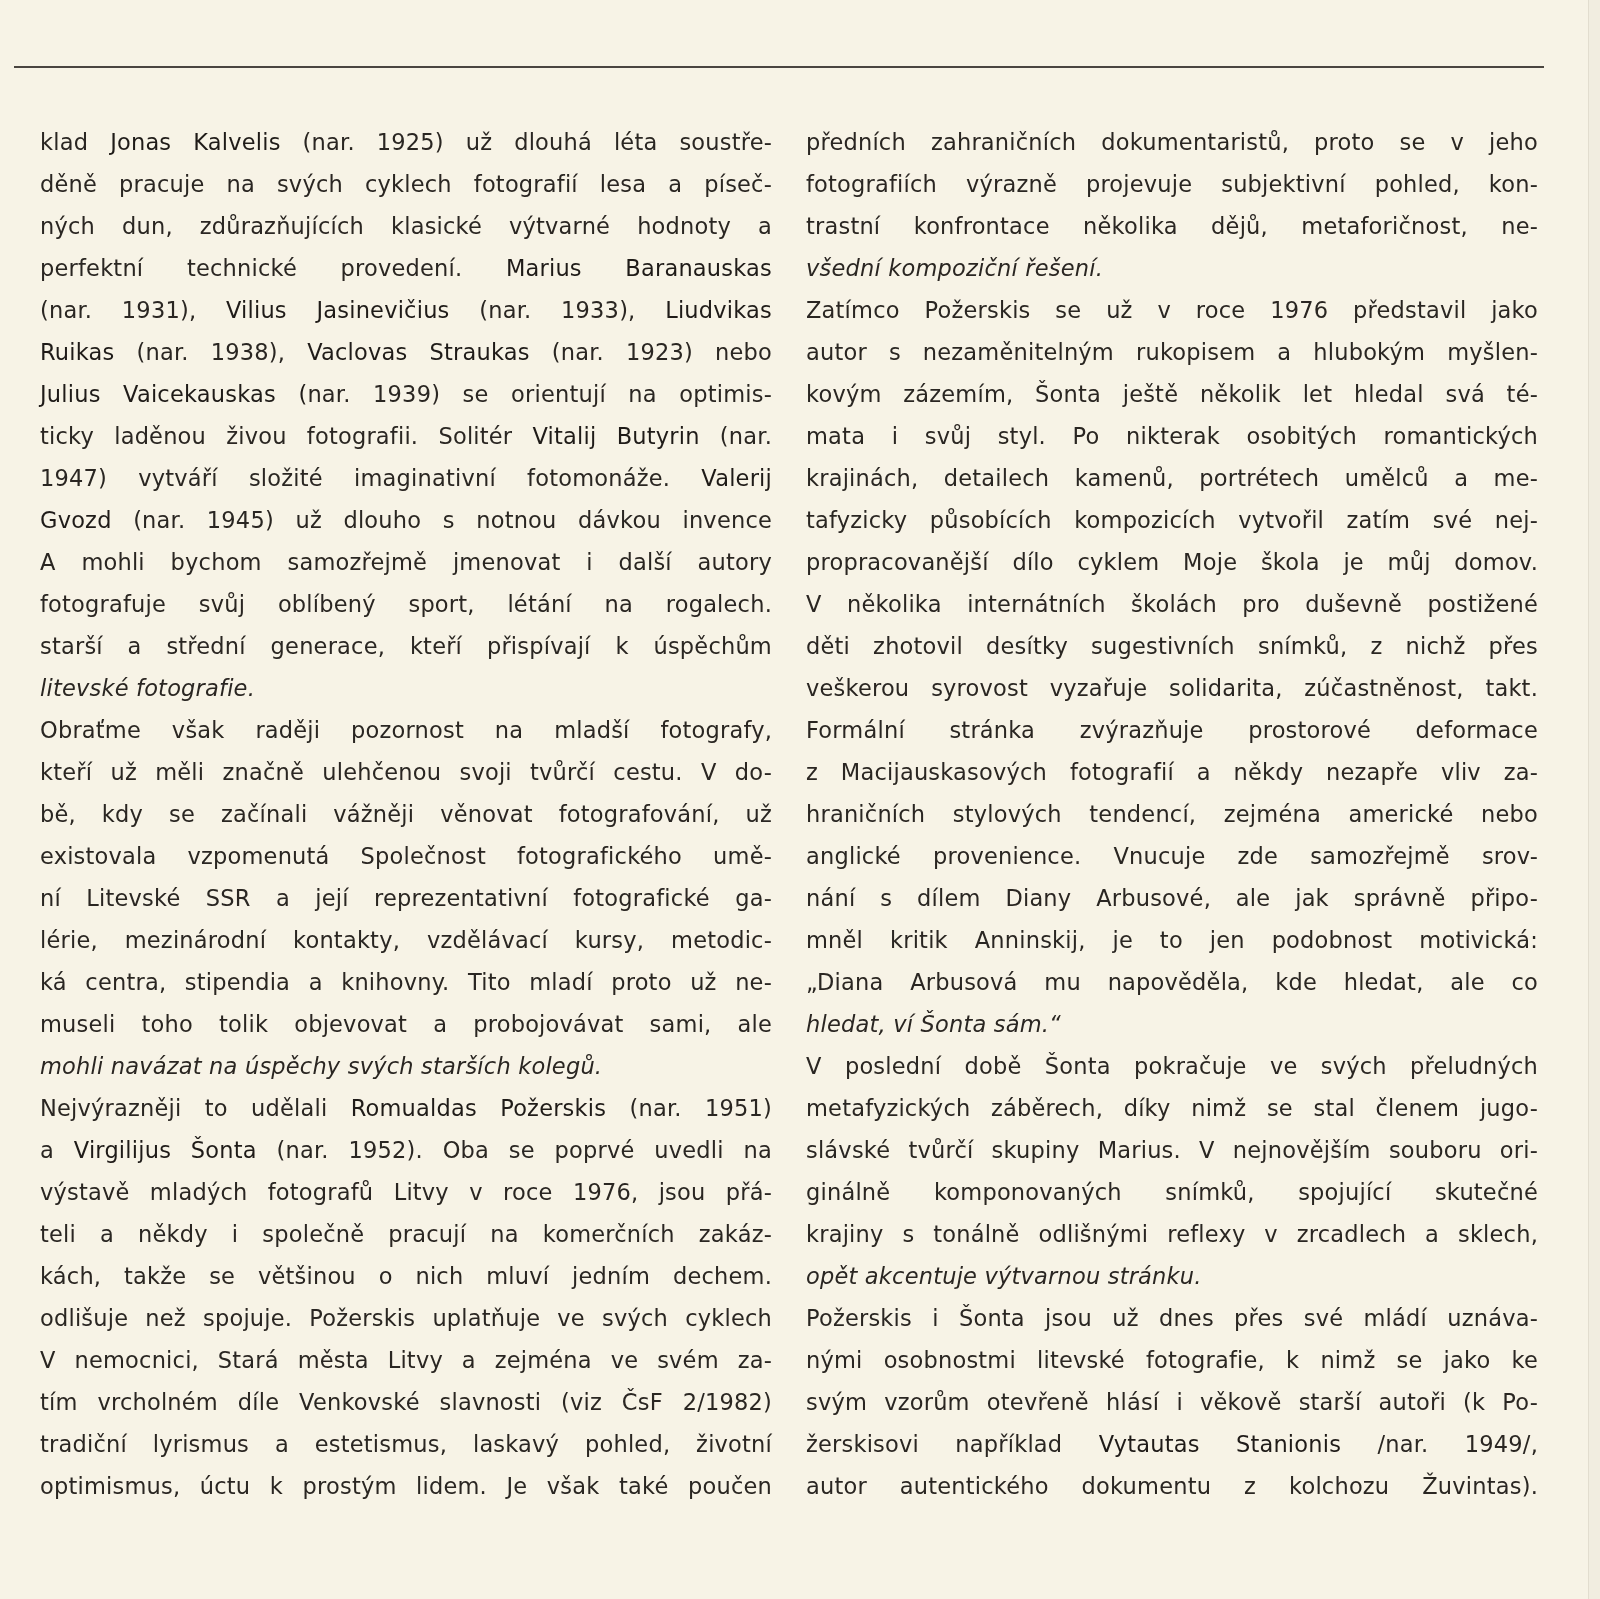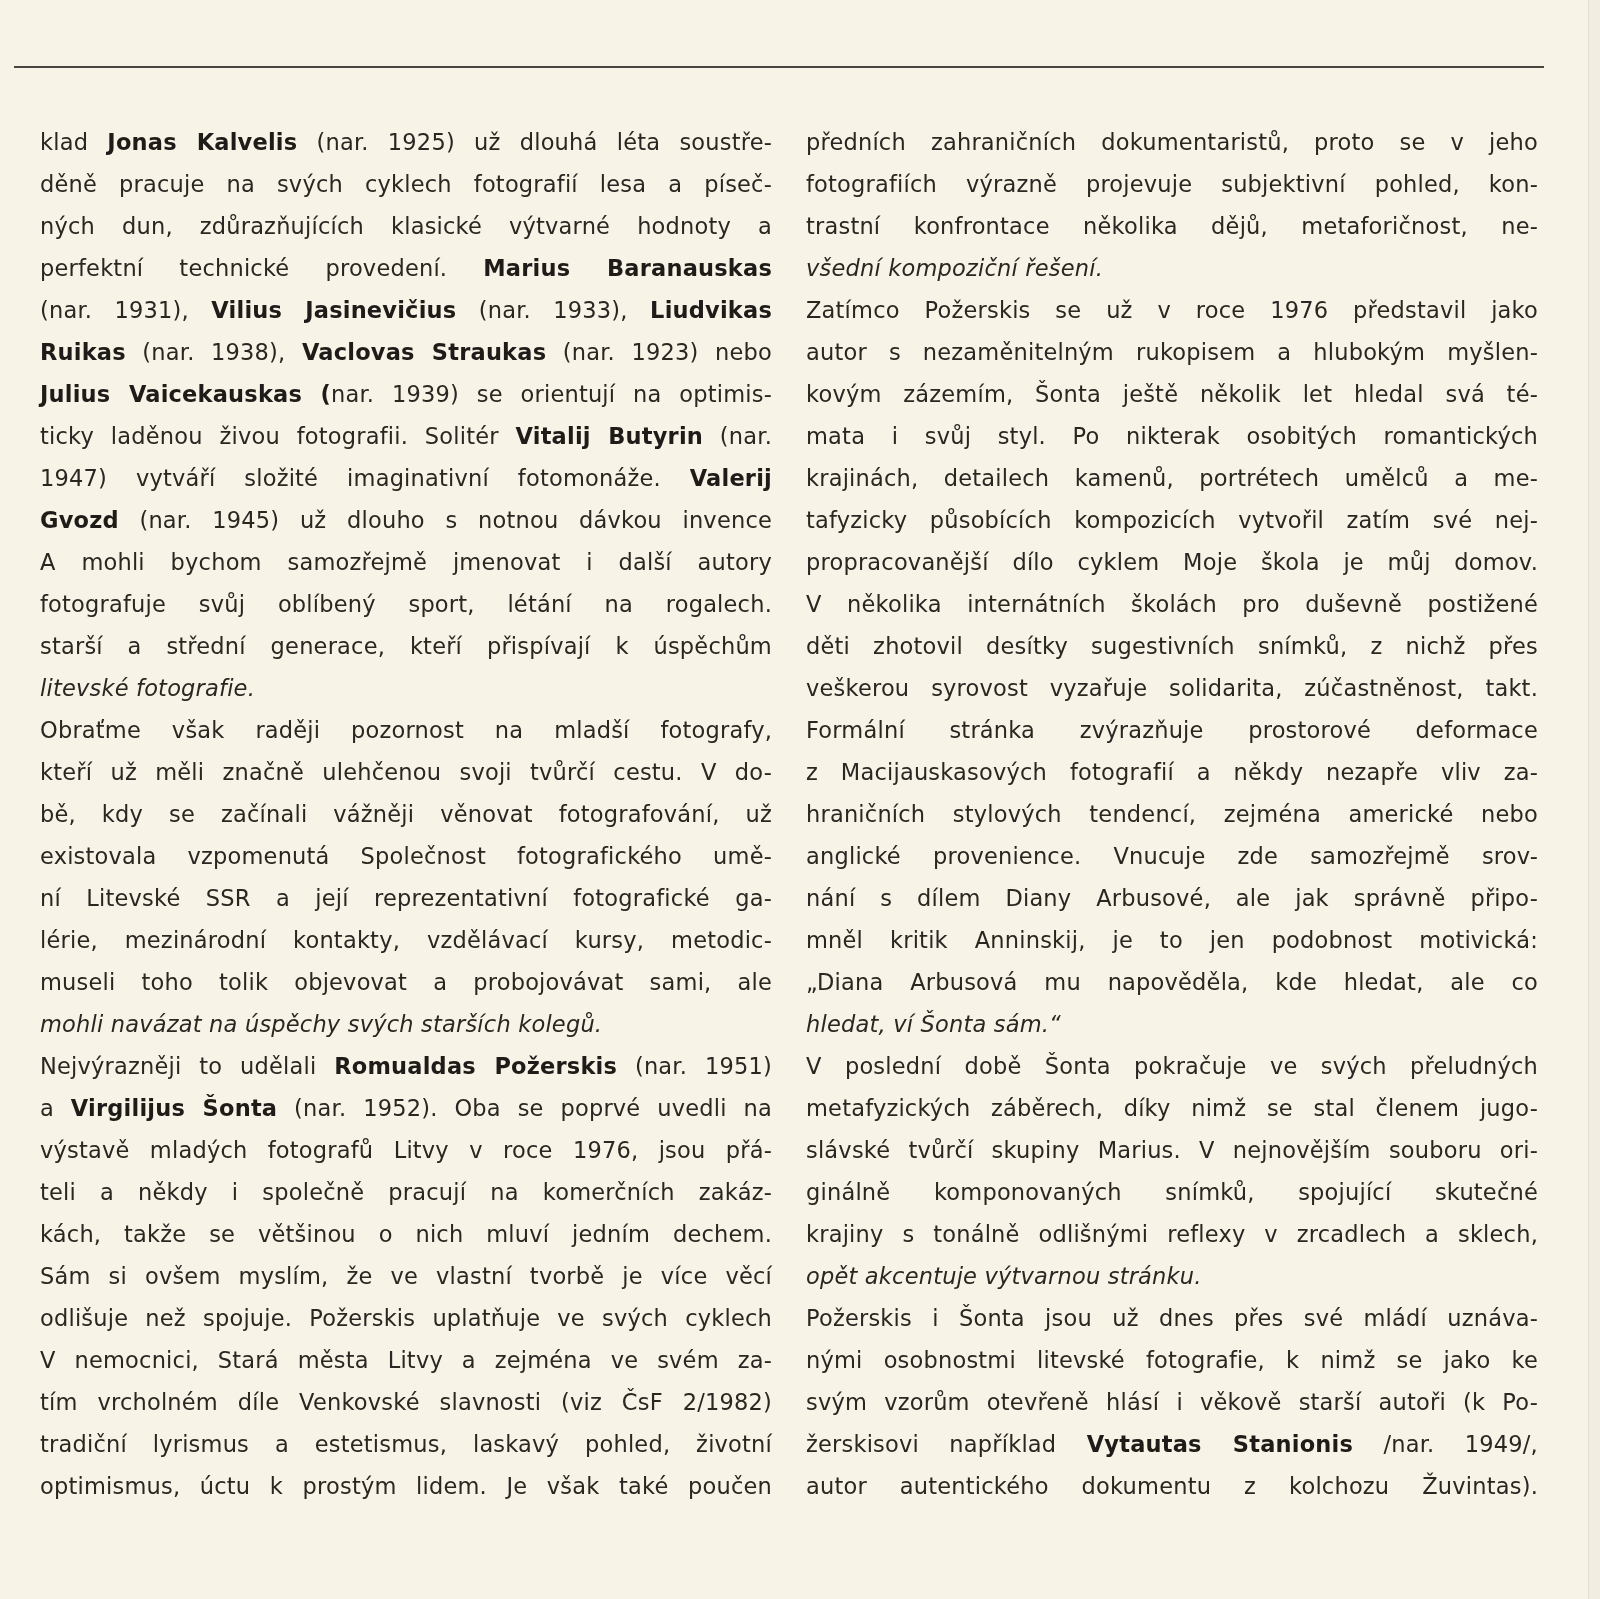--- a/index.html
+++ b/index.html
@@ -35,21 +35,21 @@
   .col-left { left: 40px; }
   .col-right { left: 806px; }
   .line {
     display: block;
     height: 42px;
     white-space: nowrap;
     text-align: justify;
     text-align-last: justify;
   }
   .line.last { text-align-last: left; font-style: italic; }
-  b { font-weight: bold; color: #1f1b18; }
+  b { font-weight: normal; color: #1f1b18; }
 </style>
 </head>
 <body>
 
 <div class="top-rule"></div>
 <div class="right-edge"></div>
 
 <div class="column col-left">
     <span class="line"><span>klad </span><b>Jonas Kalvelis</b><span> (nar. 1925) už dlouhá léta soustře-</span></span>
     <span class="line"><span>děně pracuje na svých cyklech fotografií lesa a píseč-</span></span>
@@ -64,28 +64,28 @@
     <span class="line"><span>A mohli bychom samozřejmě jmenovat i další autory</span></span>
     <span class="line"><span>fotografuje svůj oblíbený sport, létání na rogalech.</span></span>
     <span class="line"><span>starší a střední generace, kteří přispívají k úspěchům</span></span>
     <span class="line last"><span>litevské fotografie.</span></span>
     <span class="line"><span>Obraťme však raději pozornost na mladší fotografy,</span></span>
     <span class="line"><span>kteří už měli značně ulehčenou svoji tvůrčí cestu. V do-</span></span>
     <span class="line"><span>bě, kdy se začínali vážněji věnovat fotografování, už</span></span>
     <span class="line"><span>existovala vzpomenutá Společnost fotografického umě-</span></span>
     <span class="line"><span>ní Litevské SSR a její reprezentativní fotografické ga-</span></span>
     <span class="line"><span>lérie, mezinárodní kontakty, vzdělávací kursy, metodic-</span></span>
+    <span class="line"><span>ká centra, stipendia a knihovny. Tito mladí proto už ne-</span></span>
     <span class="line"><span>museli toho tolik objevovat a probojovávat sami, ale</span></span>
     <span class="line last"><span>mohli navázat na úspěchy svých starších kolegů.</span></span>
     <span class="line"><span>Nejvýrazněji to udělali </span><b>Romualdas Požerskis</b><span> (nar. 1951)</span></span>
     <span class="line"><span>a </span><b>Virgilijus Šonta</b><span> (nar. 1952). Oba se poprvé uvedli na</span></span>
     <span class="line"><span>výstavě mladých fotografů Litvy v roce 1976, jsou přá-</span></span>
     <span class="line"><span>teli a někdy i společně pracují na komerčních zakáz-</span></span>
     <span class="line"><span>kách, takže se většinou o nich mluví jedním dechem.</span></span>
-    <span class="line"><span>Sám si ovšem myslím, že ve vlastní tvorbě je více věcí</span></span>
     <span class="line"><span>odlišuje než spojuje. Požerskis uplatňuje ve svých cyklech</span></span>
     <span class="line"><span>V nemocnici, Stará města Litvy a zejména ve svém za-</span></span>
     <span class="line"><span>tím vrcholném díle Venkovské slavnosti (viz ČsF 2/1982)</span></span>
     <span class="line"><span>tradiční lyrismus a estetismus, laskavý pohled, životní</span></span>
     <span class="line"><span>optimismus, úctu k prostým lidem. Je však také poučen</span></span>
   </div>
 <div class="column col-right">
     <span class="line"><span>předních zahraničních dokumentaristů, proto se v jeho</span></span>
     <span class="line"><span>fotografiích výrazně projevuje subjektivní pohled, kon-</span></span>
     <span class="line"><span>trastní konfrontace několika dějů, metaforičnost, ne-</span></span>

